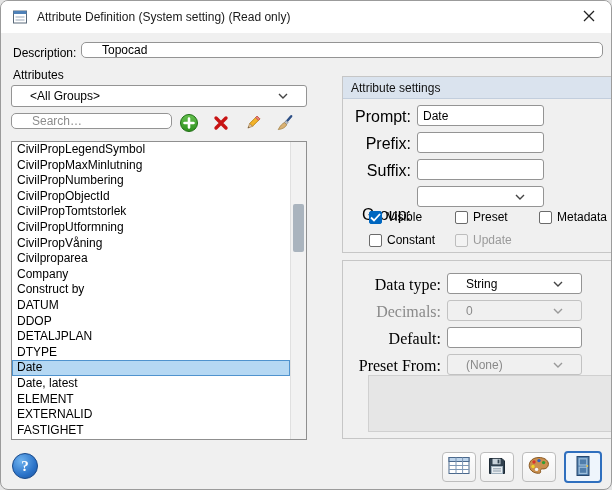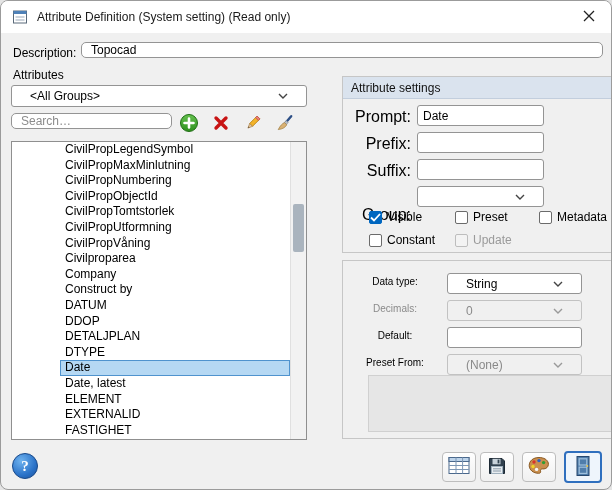--- a/index.html
+++ b/index.html
@@ -10,21 +10,21 @@
 
   
   .titlebar { position: absolute; left: 0; top: 0; width: 100%; height: 32px; background: #ffffff; text-align: right; }
   .title-icon { position: absolute; left: 11px; top: 8px; width: 16px; height: 16px; }
   .title-text { position: absolute; left: 36px; top: 9px; font-size: 12px; color: #1a1a1a; }
   .close-btn { position: absolute; right: 0; top: 0; width: 44px; height: 32px; border: none;
     background: transparent; display: flex; align-items: center; justify-content: center; cursor: pointer; }
 
   
   .tinput { position: absolute; height: 16px; border: 1px solid #949494; border-radius: 5px;
-    background: #fff; font-family: "Liberation Sans", sans-serif; font-size: 12px; padding: 0 9px; color: #000; }
+    background: #fff; font-family: "Liberation Sans", sans-serif; font-size: 12px; padding: 0 20px; color: #000; }
   .tinput::placeholder { color: #8c8c8c; }
   .combo { position: absolute; height: 22px; background: #fff; border: 1px solid #949494; border-radius: 3px;
     display: flex; align-items: center; justify-content: space-between; padding: 0 18px; font-size: 12px;
     color: #000; cursor: default; }
   .combo.disabled { background: #f0f0f0; color: #8a8a8a; border-color: #c2c2c2; }
   .combo .combo-text { overflow: hidden; white-space: nowrap; }
 
   .lbl { position: absolute; font-size: 12px; color: #000; }
 
   
@@ -33,42 +33,42 @@
   .attrs-label { left: 12px; top: 67px; }
   .groups-combo { left: 10px; top: 84px; width: 296px; }
   .search-input { left: 10px; top: 112px; width: 161px; }
 
   .toolbar { position: absolute; left: 174px; top: 110px; height: 26px; display: flex; gap: 4px; }
   .tool-btn { width: 28px; height: 26px; border: none; background: transparent; display: flex;
     align-items: center; justify-content: center; cursor: pointer; border-radius: 3px; }
 
   .listbox { position: absolute; left: 10px; top: 140px; width: 296px; height: 299px;
     background: #fff; border: 1px solid #8f8f8f; }
-  .list-items { position: absolute; left: 0; top: 0; right: 16px; bottom: 0; overflow: hidden; padding-left: 48px; }
+  .list-items { position: absolute; left: 0; top: 0; right: 16px; bottom: 0; overflow: hidden; }
   .list-item { height: 15.6px; line-height: 15.6px; font-size: 12px; padding-left: 5px;
     white-space: nowrap; color: #000; }
   .list-item.selected { background: #b5d8f3; outline: 1px solid #4f93ce; outline-offset: -1px; }
   .scrollbar { position: absolute; top: 0; right: 0; bottom: 0; width: 16px; background: #f2f2f2;
     border-left: 1px solid #e0e0e0; }
   .scroll-thumb { position: absolute; left: 2px; right: 2px; top: 62px; height: 48px;
     background: #aab4be; border-radius: 2px; }
 
   
   .group { position: absolute; border: 1px solid #c6c6c6; background: #f0f0f0; margin-left: 28px; }
   .g1 { left: 313px; top: 75px; width: 290px; height: 177px; }
   .g2 { left: 313px; top: 259px; width: 290px; height: 179px; }
   .group-header { position: absolute; left: 0; top: 0; width: 100%; height: 22px; background: #dae3ee;
     border-bottom: 1px solid #c2cedd; font-size: 12px; color: #111; padding: 4px 0 0 8px; }
 
   .flabel  { position: absolute; left: 6px; width: 62px; text-align: right; font-size: 16px; color: #000; }
   .finput  { position: absolute; left: 74px; width: 127px; height: 21px; border: 1px solid #949494;
     border-radius: 3px; font-family: "Liberation Sans", sans-serif; font-size: 12px; padding: 0 5px; background: #fff; }
   .fcombo  { left: 74px; width: 127px; height: 21px; }
 
-  .flabel2 { position: absolute; left: 6px; width: 92px; text-align: center; font-size: 10px; color: #000; }
+  .flabel2 { position: absolute; left: 6px; width: 92px; text-align: right; font-size: 16px; color: #000; font-family: Liberation Serif, serif; }
   .finput2 { position: absolute; left: 104px; width: 135px; height: 21px; border: 1px solid #949494;
     border-radius: 3px; font-family: "Liberation Sans", sans-serif; font-size: 12px; padding: 0 5px; background: #fff; }
   .fcombo2 { left: 104px; width: 135px; height: 21px; }
   .flabel2.dim { color: #8a8a8a; }
 
   .check-item { position: absolute; display: flex; align-items: center; gap: 5px; font-size: 12px; color: #000; }
   .cb { width: 13px; height: 13px; border: 1px solid #6b6b6b; border-radius: 2px; background: #fff;
     display: flex; align-items: center; justify-content: center; }
   .cb svg { visibility: hidden; }
   .cb.checked { background: #0067c0; border-color: #0067c0; }

